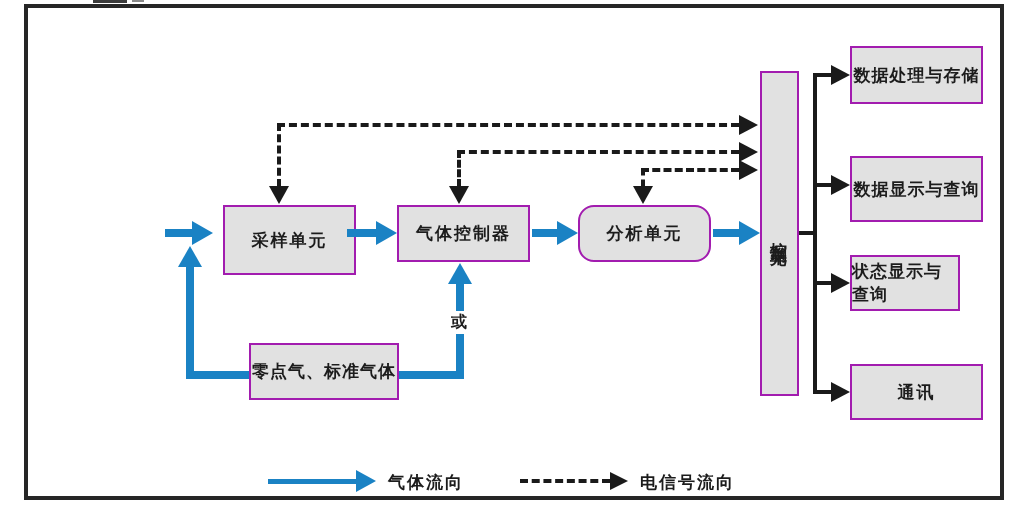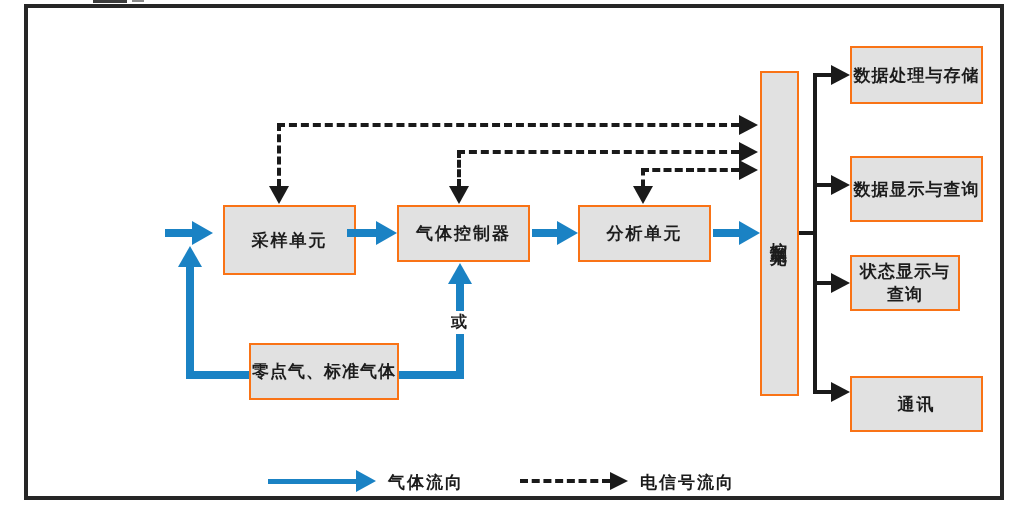--- a/index.html
+++ b/index.html
@@ -9,24 +9,24 @@
   }
   
   #frame{
     position:absolute;left:24px;top:4px;width:972px;height:488px;
     border:4px solid #262626;background:#ffffff;
   }
   
   .remnant{position:absolute;background:#3a3a3a;}
   
   .node{
-    position:absolute;background:#e1e1e1;border:2px solid #f97316;
+    position:absolute;background:#e1e1e1;border:2px solid #a21caf;
     display:flex;align-items:center;justify-content:center;
     font-weight:bold;font-size:17px;color:#1c1c1c;letter-spacing:2px;
-    box-sizing:border-box;text-align:center;
+    box-sizing:border-box;
   }
   .node.vert{
     writing-mode:vertical-rl;text-orientation:upright;letter-spacing:3px;
   }
   
   .b-shaft-h{position:absolute;height:8px;background:#1a82c4;}
   .b-shaft-v{position:absolute;width:8px;background:#1a82c4;}
   .b-head-r{position:absolute;width:0;height:0;border-top:12px solid transparent;border-bottom:12px solid transparent;border-left:21px solid #1a82c4;}
   .b-head-u{position:absolute;width:0;height:0;border-left:12px solid transparent;border-right:12px solid transparent;border-bottom:21px solid #1a82c4;}
   
@@ -59,33 +59,33 @@
   <div class="remnant" style="left:93px;top:0;width:34px;height:3px;"></div>
   <div class="remnant" style="left:132px;top:0;width:12px;height:2px;opacity:.6;"></div>
 
   <div id="frame"></div>
 
 
   <div class="node" style="left:223px;top:205px;width:133px;height:70px;font-family:Liberation Serif, serif;">采样单元</div>
 
   <div class="node" style="left:397px;top:205px;width:133px;height:57px;">气体控制器</div>
 
-  <div class="node" style="left:578px;top:205px;width:133px;height:57px;">分析单元</div>
+  <div class="node" style="left:578px;top:205px;width:133px;height:57px;border-radius:16px;">分析单元</div>
 
   <div class="node vert" style="left:760px;top:71px;width:39px;height:325px;">控制单元</div>
 
   <div class="node" style="left:249px;top:343px;width:150px;height:57px;letter-spacing:1px;">零点气、标准气体</div>
 
   <div class="node" style="left:850px;top:46px;width:133px;height:58px;letter-spacing:1px;">数据处理与存储</div>
 
   <div class="node" style="left:850px;top:156px;width:133px;height:66px;letter-spacing:1px;">数据显示与查询</div>
 
   <div class="node" style="left:850px;top:255px;width:110px;height:56px;letter-spacing:1px;">状态显示与查询</div>
 
-  <div class="node" style="left:850px;top:364px;width:133px;height:56px;margin-top:12px;">通讯</div>
+  <div class="node" style="left:850px;top:364px;width:133px;height:56px;">通讯</div>
 
   <div>
     <div class="b-shaft-h" style="left:165px;top:229px;width:30px;"></div>
     <div class="b-head-r" style="left:192px;top:221px;"></div>
   </div>
   <div>
     <div class="b-shaft-h" style="left:347px;top:229px;width:31px;"></div>
     <div class="b-head-r" style="left:376px;top:221px;"></div>
   </div>
   <div>

